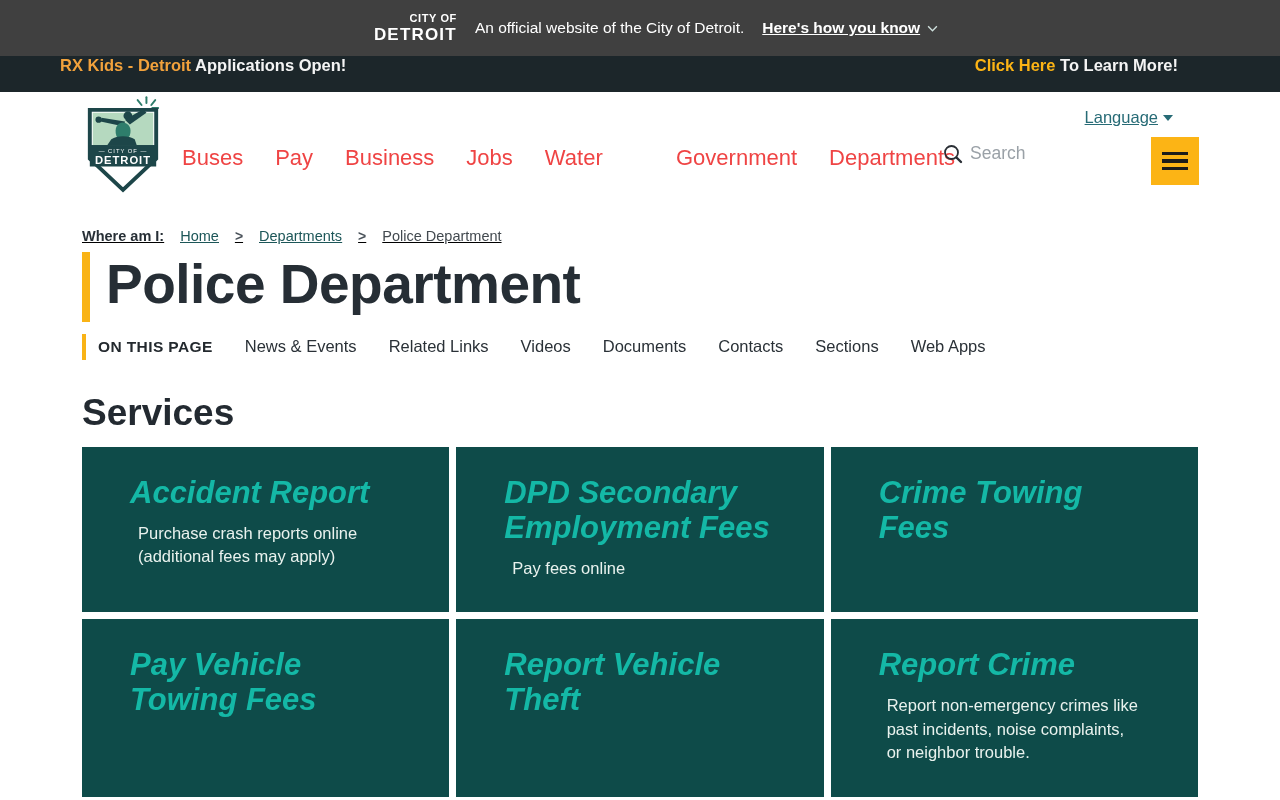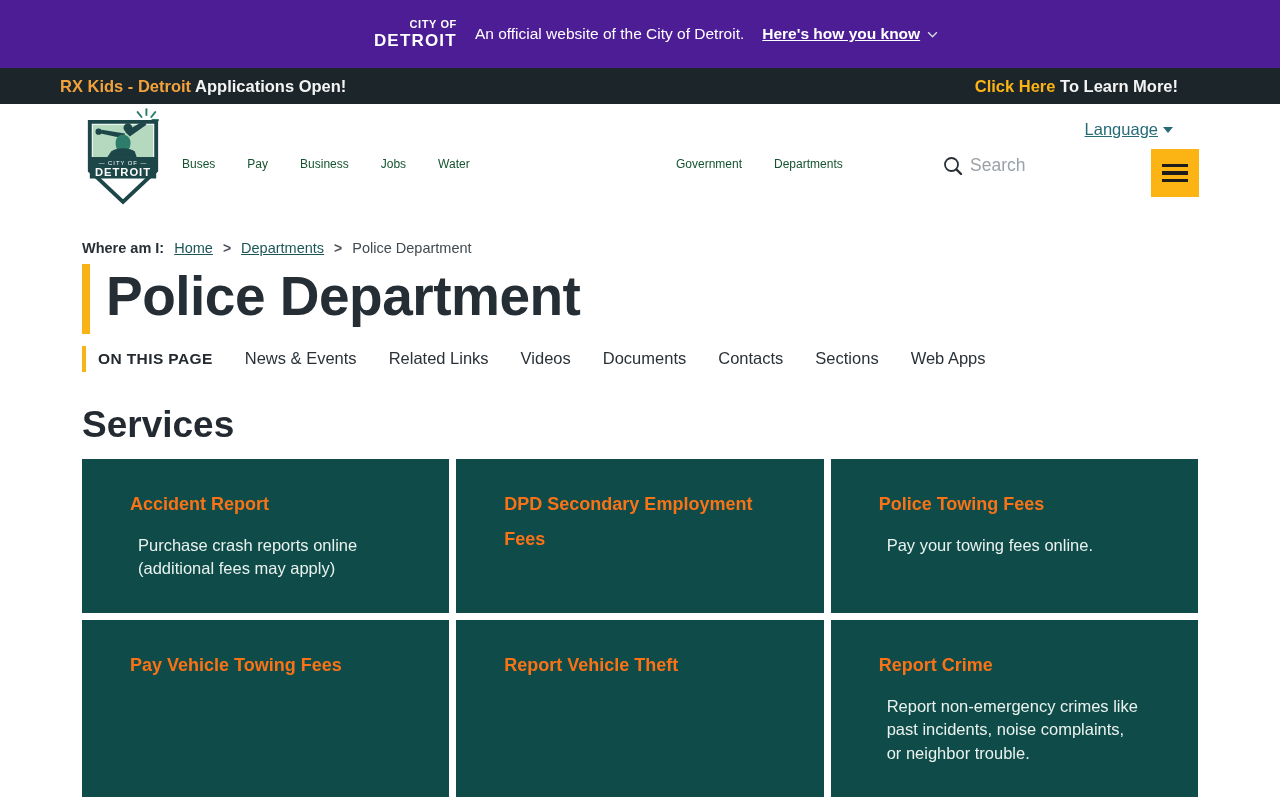--- a/index.html
+++ b/index.html
@@ -6,59 +6,59 @@
   html, body {
     margin: 0; padding: 0;
     width: 1280px; height: 800px;
     overflow: hidden;
     background: #ffffff;
     font-family: "Liberation Sans", sans-serif;
   }
 
   
   .official-banner {
-    background: #4c1d95;
-    height: 68px;
+    background: #404040;
+    height: 56px;
     display: flex; align-items: center; justify-content: center;
     gap: 18px; color: #ffffff; padding-left: 32px;
   }
   .banner-logo { display: flex; flex-direction: column; align-items: flex-end; line-height: 1.15; font-weight: bold; }
   .banner-logo .l1 { font-size: 11px; letter-spacing: .6px; }
   .banner-logo .l2 { font-size: 17px; letter-spacing: 1.2px; }
   .banner-msg { font-size: 15.5px; }
   .banner-link {
     font-size: 15.5px; color: #ffffff; text-decoration: underline;
     display: inline-flex; align-items: center; gap: 7px; cursor: pointer; font-weight: 600;
   }
   .chev-down { width: 11px; height: 7px; display: inline-block; }
 
   
   .alert-bar {
     background: #1c262a;
     height: 36px;
-    display: flex; align-items: center; justify-content: space-between;
+    display: flex; justify-content: space-between;
     padding: 0 102px 0 60px;
     font-size: 16.5px; font-weight: 600; color: #f4f4f4;
   }
   .alert-left a, .alert-right a { text-decoration: none; cursor: pointer; }
   .alert-link-orange { color: #f2a23c; }
   .alert-link-yellow { color: #fcb415; }
 
   
   .site-header { position: relative; height: 112px; background: #ffffff; }
   .logo { position: absolute; left: 82px; top: 4px; cursor: pointer; }
   .primary-nav, .secondary-nav {
     position: absolute; top: 141px; display: flex; gap: 32px;
   }
   .primary-nav { left: 182px; top: 141px; }
   .secondary-nav { left: 676px; top: 141px; }
   .site-header { height: 112px; }
   .primary-nav, .secondary-nav { top: 53px; }
   .nav-link {
-    font-size: 12px; color: #14532d; text-decoration: none; cursor: pointer;
+    font-size: 22px; color: #ef4444; text-decoration: none; cursor: pointer;
   }
   .search-box {
     position: absolute; left: 942px; top: 50px;
     display: flex; align-items: center; gap: 4px;
   }
   .search-box svg { flex: 0 0 auto; }
   .search-input {
     border: none; outline: none; font-size: 17.5px; width: 90px;
     font-family: "Liberation Sans", sans-serif; color: #333;
   }
@@ -76,22 +76,23 @@
   .hamburger {
     position: absolute; right: 81px; top: 45px;
     width: 48px; height: 48px; background: #fcb415; border: none; cursor: pointer;
     display: flex; flex-direction: column; align-items: center; justify-content: center; gap: 4px;
     padding: 0;
   }
   .hamburger span { display: block; width: 26px; height: 3.5px; background: #1c1c1a; }
 
   
   .breadcrumb {
-    margin: 24px 82px 0; display: flex; align-items: center; gap: 10px;
+    margin: 24px 82px 0; display: flex; align-items: center; gap: 16px;
     font-size: 14.5px;
+    text-decoration: underline;
   }
   .breadcrumb .bc-label { font-weight: bold; color: #272f36; }
   .breadcrumb a { color: #1c5658; text-decoration: underline; cursor: pointer; }
   .breadcrumb .bc-sep { color: #4a525a; font-size: 14px; font-weight: 600; }
   .breadcrumb .bc-current { color: #42494f; }
 
   
   .title-block {
     margin: 8px 82px 0;
     border-left: 8px solid #f9b316;
@@ -117,21 +118,21 @@
     margin: 32px 82px 13px; font-size: 37px; font-weight: 800; color: #232a31;
   }
   .services-grid {
     margin: 0 82px; display: grid;
     grid-template-columns: repeat(3, 1fr); gap: 7px;
   }
   .card {
     background: #0e4b49; padding: 28px 48px 24px; cursor: pointer; min-height: 100px;
   }
   .card h3 {
-    margin: 0 0 12px; color: #f97316; font-size: 18px; font-weight: 700; line-height: 35px;
+    margin: 0 0 12px; color: #14b8a6; font-size: 31px; font-weight: 700; line-height: 35px; font-style: italic;
   }
   .card p {
     margin: 8px; color: #e9f2ee; font-size: 16.5px; line-height: 23.5px; font-weight: 400;
   }
   .card-partial { min-height: 150px; }
 </style>
 </head>
 <body>
 
 <div class="official-banner">
@@ -248,24 +249,24 @@
 
 <h2 class="services-heading">Services</h2>
 
 <div class="services-grid">
   <a class="card">
     <h3>Accident Report</h3>
     <p>Purchase crash reports online (additional fees may apply)</p>
   </a>
   <a class="card">
     <h3>DPD Secondary Employment Fees</h3>
-  </a>
-  <a class="card">
-    <h3>Police Towing Fees</h3>
-    <p>Pay your towing fees online.</p>
+    <p>Pay fees online</p>
+  </a>
+  <a class="card">
+    <h3>Crime Towing Fees</h3>
   </a>
   <a class="card">
     <h3>Pay Vehicle Towing Fees</h3>
     <p></p>
   </a>
   <a class="card">
     <h3>Report Vehicle Theft</h3>
     <p></p>
   </a>
   <a class="card">

